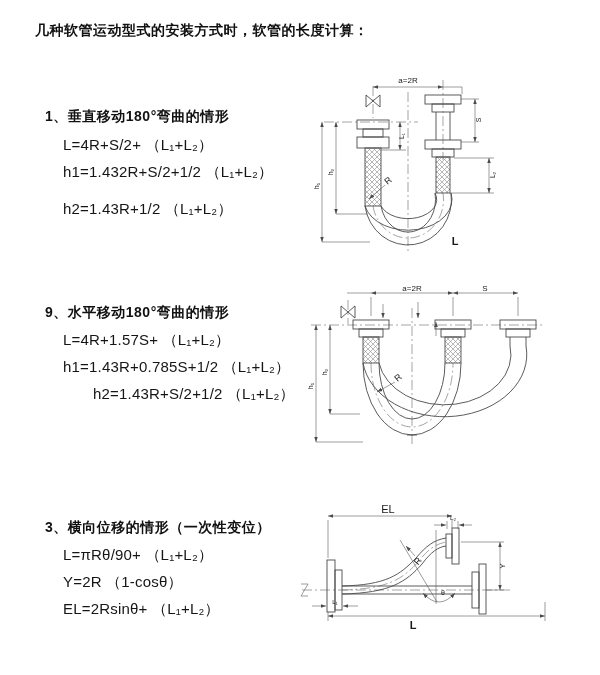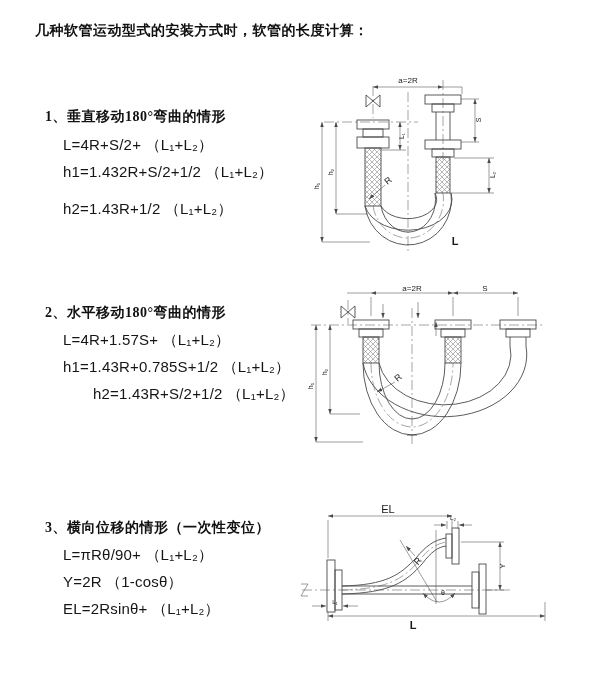--- a/index.html
+++ b/index.html
@@ -3,41 +3,41 @@
 <meta charset="utf-8">
 <style>
   html,body{margin:0;padding:0;}
   body{
     width:600px;height:675px;background:#ffffff;
     font-family:"Liberation Sans","DejaVu Sans",sans-serif;
     color:#151515;overflow:hidden;
   }
   .page{position:relative;width:518px;height:675px;background:#fff;}
   .title{position:absolute;left:35px;top:22px;font-size:14px;font-weight:bold;color:#111;letter-spacing:.5px;}
-  .sec-heading{position:absolute;font-size:14px;font-weight:bold;color:#111;letter-spacing:.5px;font-family:Liberation Serif, serif;}
+  .sec-heading{position:absolute;font-size:14px;font-weight:bold;color:#111;letter-spacing:.5px;}
   .formula{position:absolute;font-size:15px;color:#151515;letter-spacing:.2px;}
   svg{position:absolute;overflow:visible;}
   svg text{fill:#1a1a1a;stroke:none;font-family:"Liberation Sans","DejaVu Sans",sans-serif;}
   .ln{stroke:#4a4a4a;stroke-width:.9;fill:none;}
   .thin{stroke:#5a5a5a;stroke-width:.6;fill:none;}
   .cl{stroke:#6a6a6a;stroke-width:.6;fill:none;stroke-dasharray:10 3 2 3;}
 </style>
 </head>
 <body>
 
 <div class="page">
 
   <div class="title">几种软管运动型式的安装方式时，软管的长度计算：</div>
 
   <div class="sec-heading" style="left:45px;top:108px;">1、垂直移动180°弯曲的情形</div>
   <div class="formula" style="left:63px;top:136px;">L=4R+S/2+ （L₁+L₂）</div>
   <div class="formula" style="left:63px;top:163px;">h1=1.432R+S/2+1/2 （L₁+L₂）</div>
   <div class="formula" style="left:63px;top:200px;">h2=1.43R+1/2 （L₁+L₂）</div>
 
-  <div class="sec-heading" style="left:45px;top:304px;">2、水平移动180°弯曲的情形</div>
+  <div class="sec-heading" style="left:45px;top:304px;">9、水平移动180°弯曲的情形</div>
   <div class="formula" style="left:63px;top:331px;">L=4R+1.57S+ （L₁+L₂）</div>
   <div class="formula" style="left:63px;top:358px;">h1=1.43R+0.785S+1/2 （L₁+L₂）</div>
   <div class="formula" style="left:63px;top:385px;margin-left:30px;">h2=1.43R+S/2+1/2 （L₁+L₂）</div>
 
   <div class="sec-heading" style="left:45px;top:519px;">3、横向位移的情形（一次性变位）</div>
   <div class="formula" style="left:63px;top:546px;">L=πRθ/90+ （L₁+L₂）</div>
   <div class="formula" style="left:63px;top:573px;">Y=2R （1-cosθ）</div>
   <div class="formula" style="left:63px;top:600px;">EL=2Rsinθ+ （L₁+L₂）</div>
 
   <svg style="left:312px;top:72px;" width="280" height="185" viewBox="0 0 280 185">

